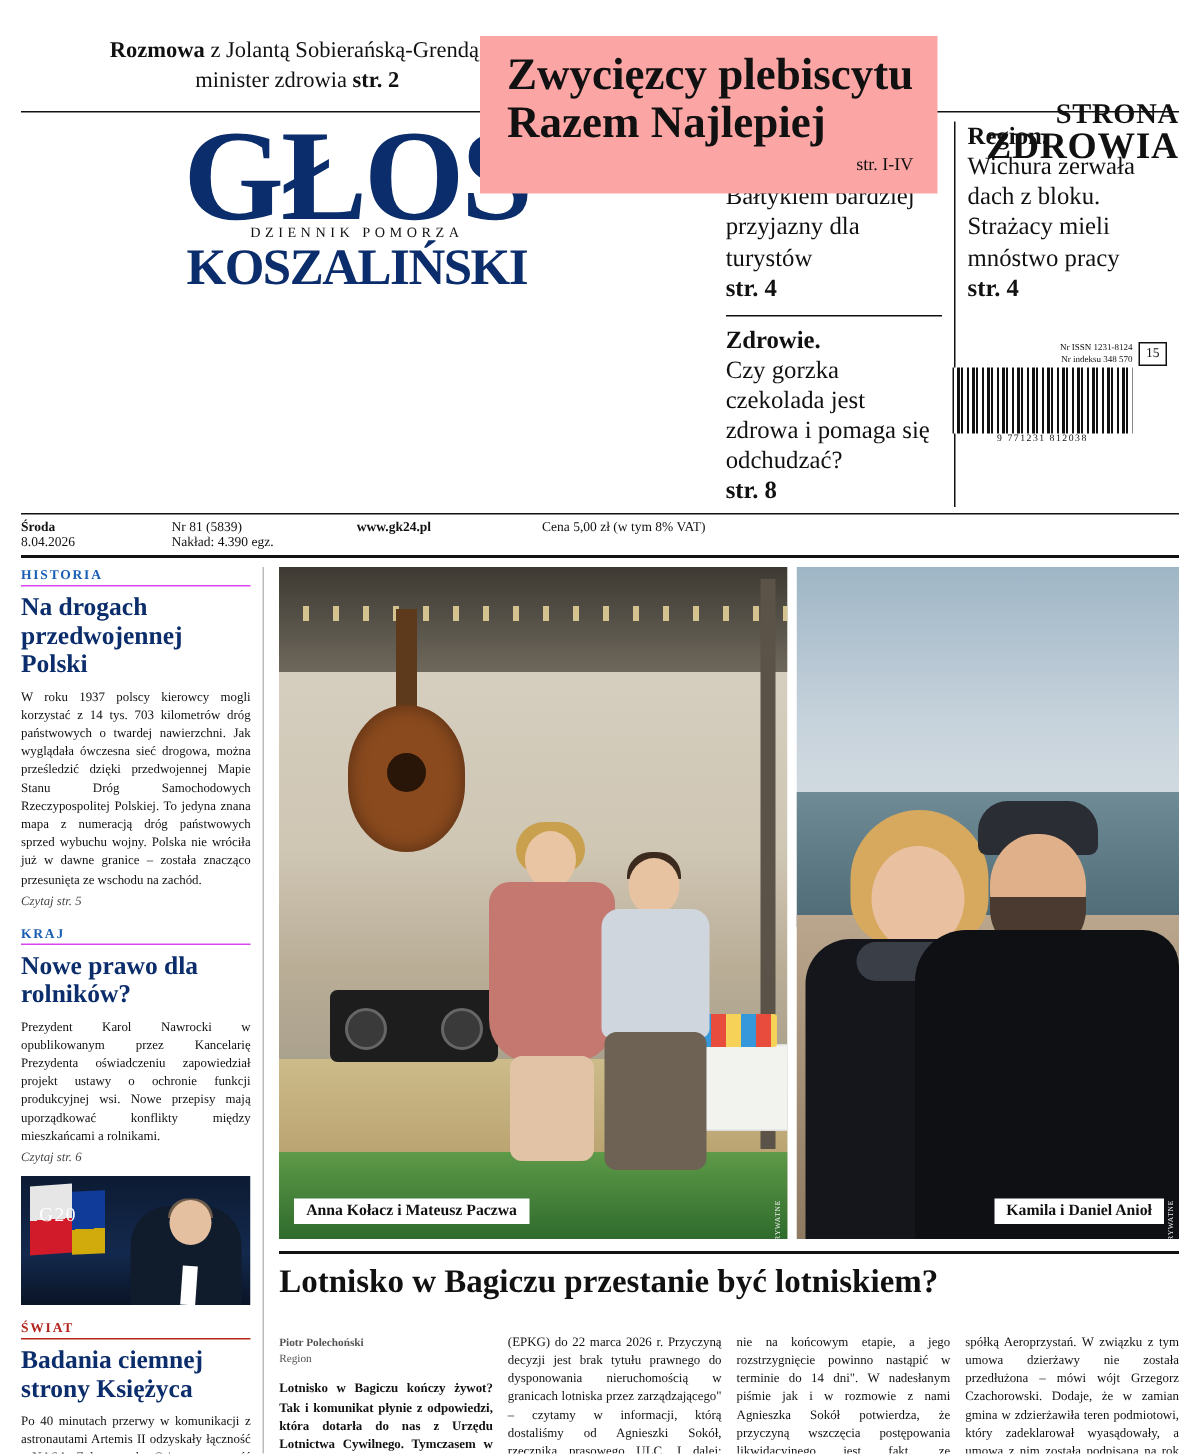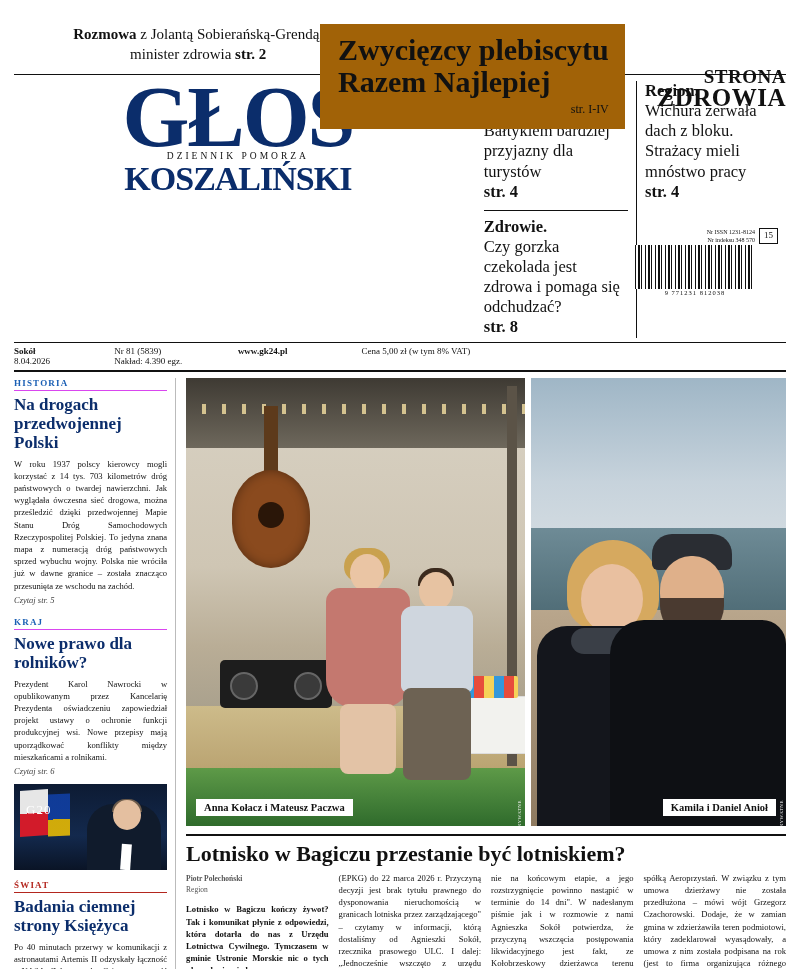--- a/index.html
+++ b/index.html
@@ -106,21 +106,21 @@
   .hl-man .legs { position:absolute; left:18px; top:116px; width:68px; height:92px; background:#6d6253; border-radius:8px; }
   .hl-woman { position:absolute; left:124px; bottom:40px; width:116px; height:232px; }
   .hl-woman .head { position:absolute; left:40px; top:0; width:34px; height:38px; border-radius:50%; background:#eac5a4; }
   .hl-woman .hair { position:absolute; left:34px; top:-6px; width:46px; height:34px; border-radius:22px 22px 18px 18px; background:#c9a14e; }
   .hl-woman .dress { position:absolute; left:16px; top:34px; width:84px; height:120px; background:#c4786f; border-radius:14px 14px 28px 28px; }
   .hl-woman .legs { position:absolute; left:30px; top:150px; width:56px; height:70px; background:#e3c3a6; border-radius:8px; }
   .hl-table { position:absolute; left:250px; bottom:72px; width:90px; height:58px; background:#f2f2ee; border:1px solid #ddd; }
   .hl-cans { position:absolute; left:258px; bottom:128px; width:74px; height:22px; background:repeating-linear-gradient(90deg,#e74c3c 0 10px,#f6d258 10px 20px,#3498db 20px 30px); border-radius:2px; }
   .hl-post { position:absolute; right:8px; top:8px; width:10px; bottom:60px; background:#5b5347; }
 
-  .hero-banner { position:absolute; right:0; top:24px; background:#a16207; padding:10px 16px 12px 18px; }
+  .hero-banner { position:absolute; right:0; top:24px; background:#fca5a5; padding:10px 16px 12px 18px; }
   .hero-banner h2 { margin:0; font-size:30px; font-weight:bold; line-height:1.06; white-space:nowrap; }
   .hero-banner .hb-str { text-align:right; font-size:12px; margin-top:4px; }
 
   .photo-caption { position:absolute; left:10px; bottom:10px; background:#fff; font-size:10.5px; font-weight:bold; padding:3px 8px; }
   .photo-caption.right { left:auto; right:10px; }
   .photo-credit { position:absolute; right:2px; bottom:26px; font-size:5px; color:#f0f0f0; transform:rotate(-90deg); transform-origin:right bottom; letter-spacing:.5px; }
 
   
   .hr-sky { position:absolute; left:0; right:0; top:0; height:190px; background:linear-gradient(180deg,#9fb6c6 0%, #c7d3dc 55%, #d8dfe3 100%); }
   .hr-sea { position:absolute; left:0; right:0; top:150px; height:90px; background:linear-gradient(180deg,#6e8b96,#4e6b75); }
@@ -131,21 +131,21 @@
   .hr-woman .coat { position:absolute; left:0; top:86px; right:0; bottom:0; background:#14161c; border-radius:30px 30px 0 0; }
   .hr-woman .scarf { position:absolute; left:34px; top:88px; width:78px; height:26px; border-radius:14px; background:#3a3f47; }
   .hr-man { position:absolute; right:0; top:150px; width:170px; bottom:0; }
   .hr-man .head { position:absolute; left:44px; top:28px; width:64px; height:72px; border-radius:48%; background:#dfb08a; }
   .hr-man .beard { position:absolute; left:44px; top:70px; width:64px; height:40px; border-radius:0 0 32px 32px; background:#4a3a30; }
   .hr-man .hat { position:absolute; left:36px; top:6px; width:80px; height:36px; border-radius:20px 20px 6px 6px; background:#2a2d33; }
   .hr-man .coat { position:absolute; left:-6px; top:92px; right:0; bottom:0; background:#0e1014; border-radius:34px 24px 0 0; }
 
   
   .bottom { border-top:2px solid #111; margin-top:8px; padding-top:6px; }
-  .bot-head { font-family:"Liberation Serif", serif; font-weight:bold; font-size:22px; line-height:1.1; margin:0 0 6px 0; }
+  .bot-head { font-family:"Liberation Serif", serif; font-weight:bold; font-size:22px; line-height:1.1; margin:0 0 22px 0; }
   .bot-cols { display:flex; gap:10px; }
   .bc-col { width:25%; font-size:8.2px; line-height:1.45; text-align:justify; }
   .byline { font-size:8.5px; font-weight:bold; }
   .byline span { display:block; font-weight:normal; font-size:7.5px; color:#555; }
   .lead-bold { font-weight:bold; font-size:8.6px; line-height:1.42; }
 </style>
 </head>
 <body>
 
 <div class="page">
@@ -209,21 +209,21 @@
             </div>
             <div class="bc-box">15</div>
           </div>
         </div>
       </div>
     </div>
   </div>
 
   <div class="infobar">
     <div class="ib date">
-      <b>Sokół</b><br>
+      <b>Środa</b><br>
       <span>8.04.2026</span>
     </div>
     <div class="ib issue">
       <span>Nr 81 (5839)</span><br>
       <span>Nakład: 4.390 egz.</span>
     </div>
     <div class="ib web">
       <b>www.gk24.pl</b>
     </div>
     <div class="ib price">

